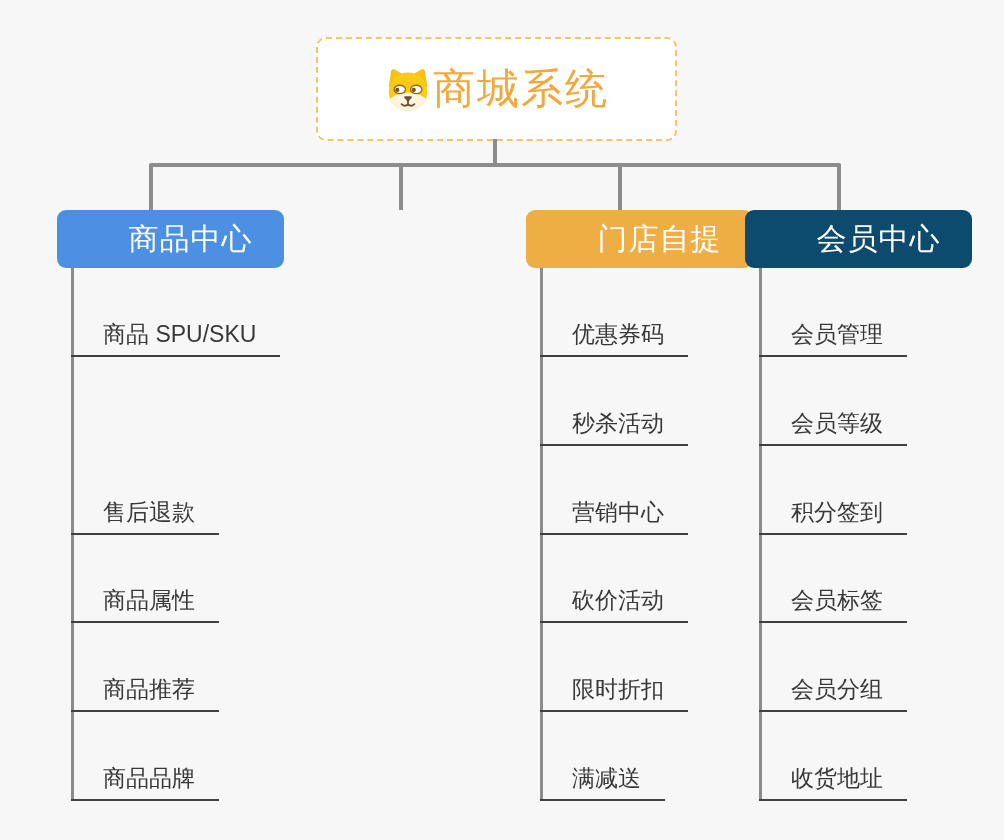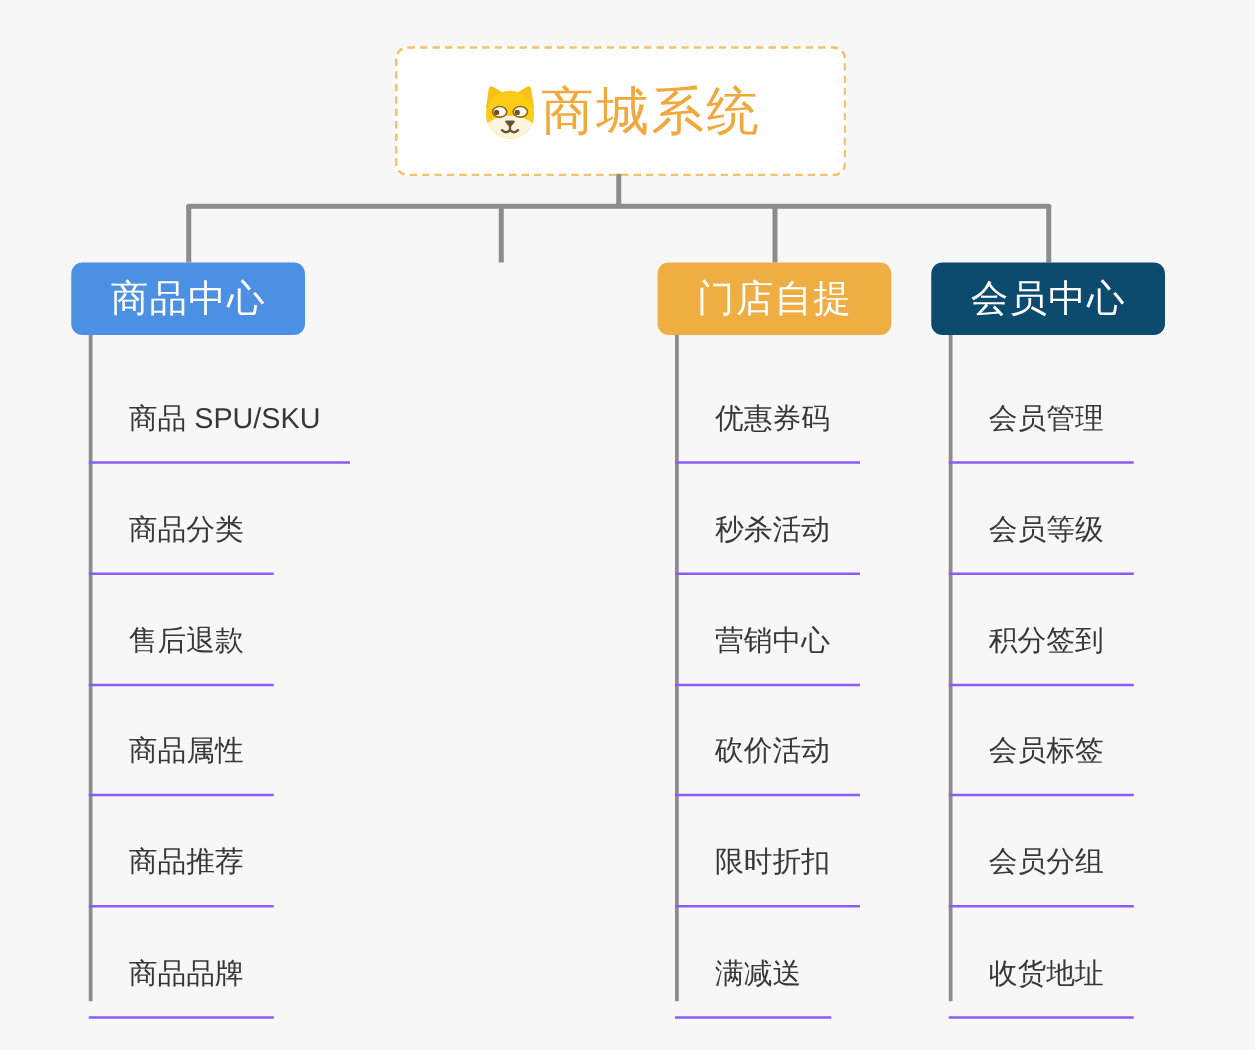--- a/index.html
+++ b/index.html
@@ -19,27 +19,27 @@
   .root-drop{left:493px;top:139px;width:4px;height:27px;}
   .hbar{left:149px;top:163px;width:692px;height:4px;border-radius:2px;}
   .drop{top:164px;width:4px;height:46px;}
   .d1{left:149px}.d2{left:399px}.d3{left:618px}.d4{left:837px}
   
   .branch{position:absolute;top:210px;width:260px;height:600px;}
   .b1{left:57px}.b2{left:307px}.b3{left:526px}.b4{left:745px}
   .hdr{
     position:absolute;left:0;top:0;width:187px;height:58px;border-radius:9px;
     display:flex;align-items:center;justify-content:center;
-    color:#FFFFFF;font-size:30px;letter-spacing:1px;
+    color:#FFFFFF;font-size:30px;letter-spacing:1px;padding-left:40px;
   }
   .trunk{position:absolute;left:14px;top:58px;width:3px;height:533px;background:#8C8C8C;}
   .item{
     position:absolute;left:14px;white-space:nowrap;
     font-size:23px;line-height:26px;color:#383838;
-    padding:0 24px 22px 32px;border-bottom:2px solid #8b5cf6;
+    padding:0 24px 8px 32px;border-bottom:2px solid #404040;
   }
   .i1{top:111px}.i2{top:200px}.i3{top:289px}.i4{top:377px}.i5{top:466px}.i6{top:555px}
 </style>
 </head>
 <body>
 
 <div id="canvas">
 
   <div class="root-node">
     <svg width="48" height="44" viewBox="0 0 52 48" aria-hidden="true">
@@ -66,21 +66,20 @@
   <div class="line hbar" style="background: rgb(140, 140, 140);"></div>
   <div class="line drop d1" style="background: rgb(140, 140, 140);"></div>
   <div class="line drop d2" style="background: rgb(140, 140, 140);"></div>
   <div class="line drop d3" style="background: rgb(140, 140, 140);"></div>
   <div class="line drop d4" style="background: rgb(140, 140, 140);"></div>
 
   <div class="branch b1">
     <div class="hdr" style="background: rgb(75, 144, 226);">商品中心</div>
     <div class="trunk" style="background: rgb(140, 140, 140);"></div>
     <div class="item i1">商品 SPU/SKU</div>
-    <div class="item i2">商品分类</div>
     <div class="item i3">售后退款</div>
     <div class="item i4">商品属性</div>
     <div class="item i5">商品推荐</div>
     <div class="item i6">商品品牌</div>
   </div>
 
 
   <div class="branch b3">
     <div class="hdr" style="background: rgb(238, 174, 68);">门店自提</div>
     <div class="trunk" style="background: rgb(140, 140, 140);"></div>

